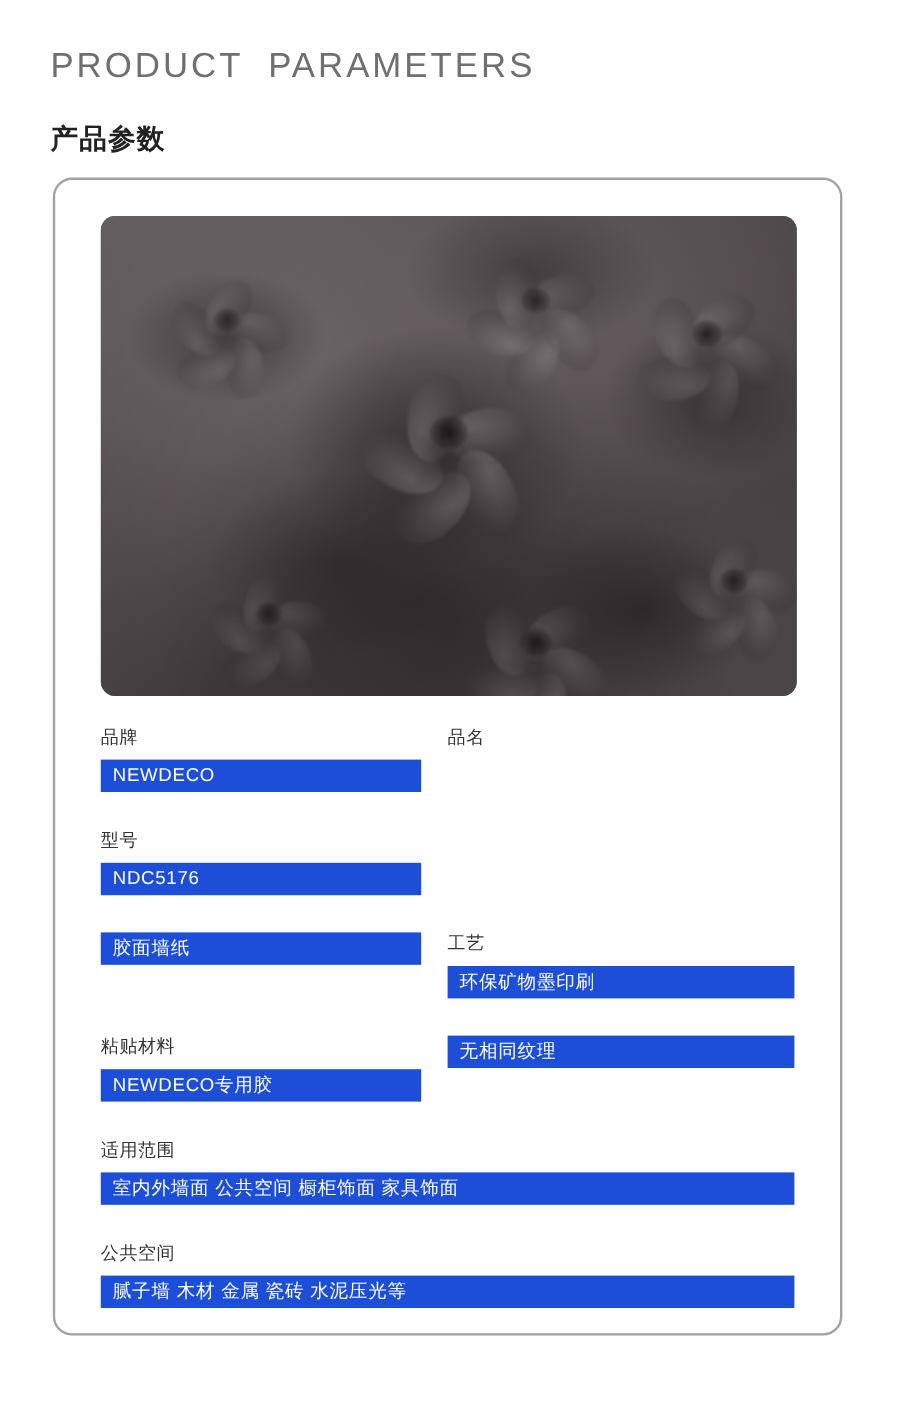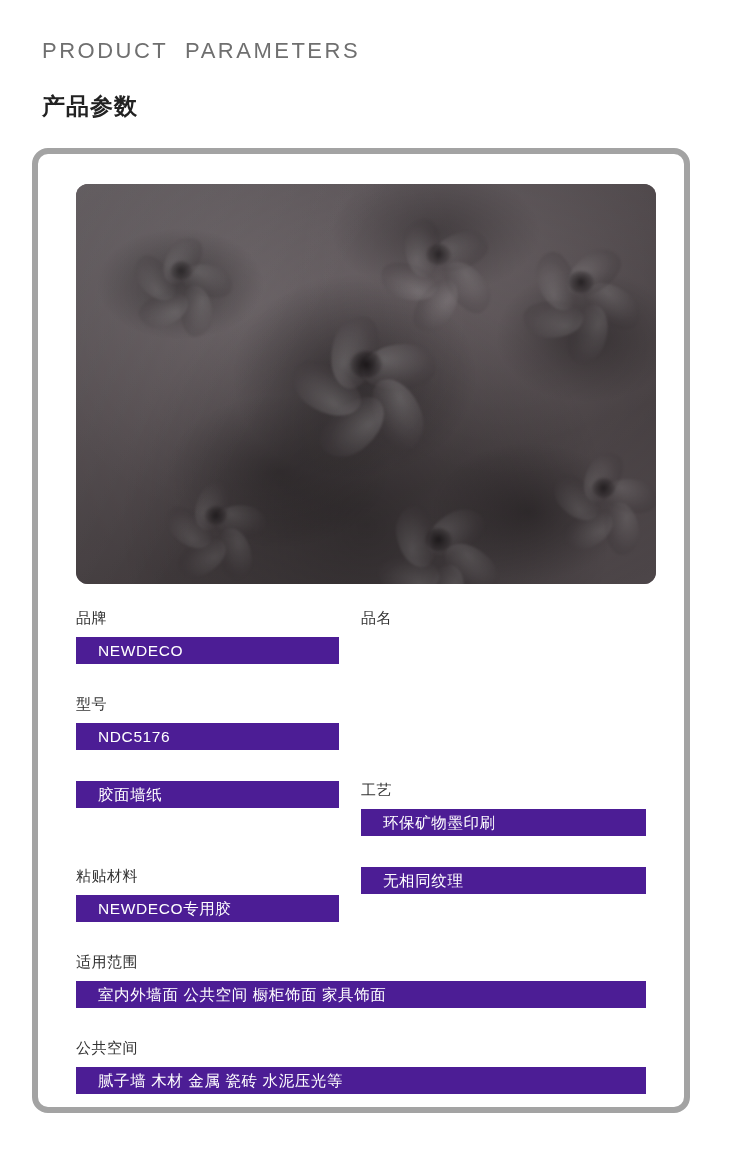--- a/index.html
+++ b/index.html
@@ -22,43 +22,43 @@
     box-sizing: border-box;
   }
 
   
   .header {
     position: absolute;
     left: 42px;
     top: 38px;
   }
   .header-en {
-    font-size: 22px;
+    font-size: 29px;
     letter-spacing: 2.5px;
     color: #6f6f6f;
     font-weight: 400;
     line-height: 1.2;
     white-space: pre;
   }
   .header-cn {
     margin-top: 27px;
     font-size: 23px;
     font-weight: 700;
     color: #222222;
     letter-spacing: 1px;
   }
 
   
   .card {
     position: absolute;
-    left: 32px;
+    left: 44px;
     top: 148px;
     width: 658px;
     height: 965px;
-    border: 6px solid #a3a3a3;
+    border: 2px solid #a3a3a3;
     border-radius: 16px;
     box-sizing: border-box;
     background: #ffffff;
   }
 
   
   .hero {
     position: absolute;
     left: 38px;
     top: 30px;
@@ -146,26 +146,26 @@
   }
   .spec-col.left { padding-right: 22px; }
   .spec-col.full { width: 100%; padding-right: 0; }
   .spec-label {
     font-size: 15px;
     color: #333333;
     margin-bottom: 9px;
     letter-spacing: 0.5px;
   }
   .spec-value {
-    background: #4c1d95;
+    background: #1d4ed8;
     color: #ffffff;
     font-size: 15.5px;
     line-height: 27px;
     height: 27px;
-    padding: 0 22px;
+    padding: 0 10px;
     box-sizing: border-box;
     letter-spacing: 0.6px;
     white-space: nowrap;
     overflow: hidden;
   }
 </style>
 </head>
 <body>
 
 <div class="page">

